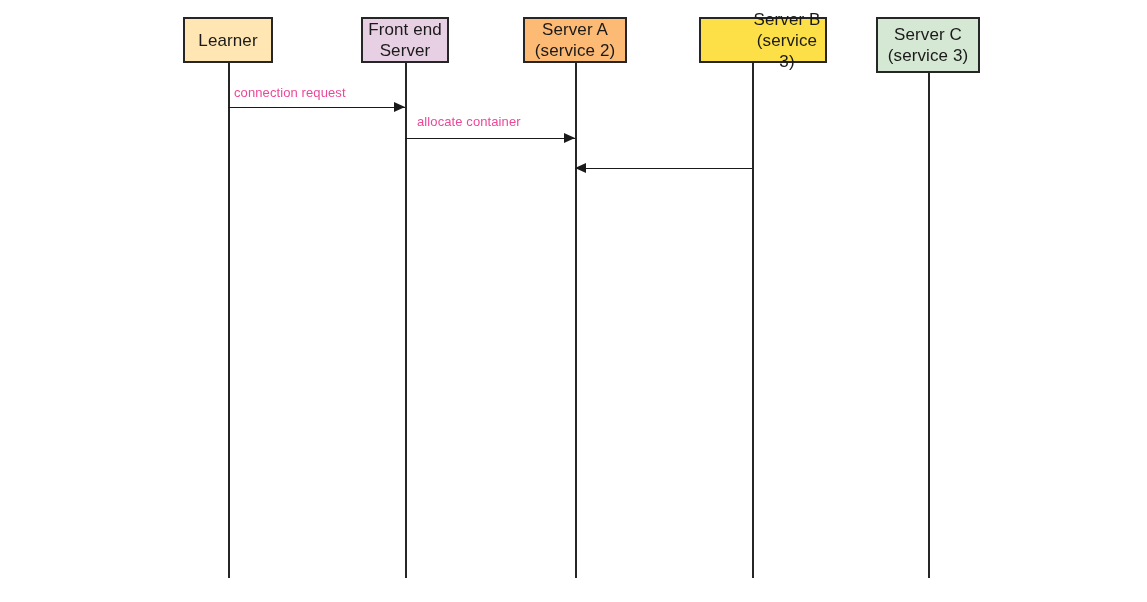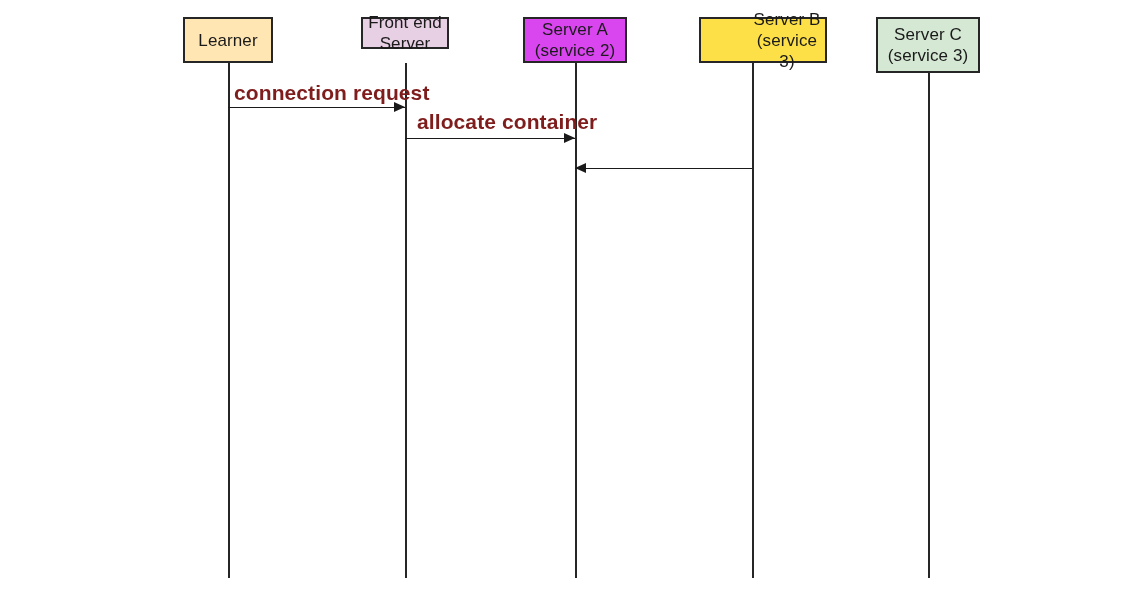--- a/index.html
+++ b/index.html
@@ -62,47 +62,46 @@
     border-left: 11px solid #1a1a1a;
   }
   .arrowhead.left {
     border-top: 5.5px solid transparent;
     border-bottom: 5.5px solid transparent;
     border-right: 11px solid #1a1a1a;
   }
   .msg-label {
     position: absolute;
     white-space: nowrap;
-    font-size: 21px;
+    font-size: 13px;
     line-height: 19px;
-    color: #7f1d1d;
+    color: #ec4899;
     letter-spacing: 0.1px;
-    font-weight: bold;
   }
 </style>
 </head>
 <body>
 
 <div id="canvas" style="width: 1147px; height: 602px; background: rgb(255, 255, 255);">
 
   <div class="lifeline" id="ll-0" style="left: 220px; top: 63px; height: 515px; border-left-color: rgb(38, 38, 38);"></div>
   <div class="lifeline" id="ll-1" style="left: 397px; top: 63px; height: 515px; border-left-color: rgb(38, 38, 38);"></div>
   <div class="lifeline" id="ll-2" style="left: 567px; top: 63px; height: 515px; border-left-color: rgb(38, 38, 38);"></div>
   <div class="lifeline" id="ll-3" style="left: 744px; top: 63px; height: 515px; border-left-color: rgb(38, 38, 38);"></div>
   <div class="lifeline" id="ll-4" style="left: 920px; top: 63px; height: 515px; border-left-color: rgb(38, 38, 38);"></div>
 
   <div class="actor-box" id="box-0" style="left: 175px; top: 17px; width: 90px; height: 46px; background: rgb(255, 230, 179); border-color: rgb(38, 38, 38);">
     <span class="line1">Learner</span>
 
   </div>
-  <div class="actor-box" id="box-1" style="left: 353px; top: 17px; width: 88px; height: 32px; background: rgb(232, 208, 228); border-color: rgb(38, 38, 38);">
+  <div class="actor-box" id="box-1" style="left: 353px; top: 17px; width: 88px; height: 46px; background: rgb(232, 208, 228); border-color: rgb(38, 38, 38);">
     <span class="line1">Front end</span>
     <span class="line2">Server</span>
   </div>
-  <div class="actor-box" id="box-2" style="left: 515px; top: 17px; width: 104px; height: 46px; background: #d946ef; border-color: rgb(38, 38, 38);">
+  <div class="actor-box" id="box-2" style="left: 515px; top: 17px; width: 104px; height: 46px; background: #fdba74; border-color: rgb(38, 38, 38);">
     <span class="line1">Server A</span>
     <span class="line2">(service 2)</span>
   </div>
   <div class="actor-box" id="box-3" style="left: 691px; top: 17px; width: 128px; height: 46px; background: #fde047; border-color: rgb(38, 38, 38); padding-left: 48px;">
     <span class="line1">Server B</span>
     <span class="line2">(service 3)</span>
   </div>
   <div class="actor-box" id="box-4" style="left: 868px; top: 17px; width: 104px; height: 56px; background: rgb(213, 232, 212); border-color: rgb(38, 38, 38);">
     <span class="line1">Server C</span>
     <span class="line2">(service 3)</span>

